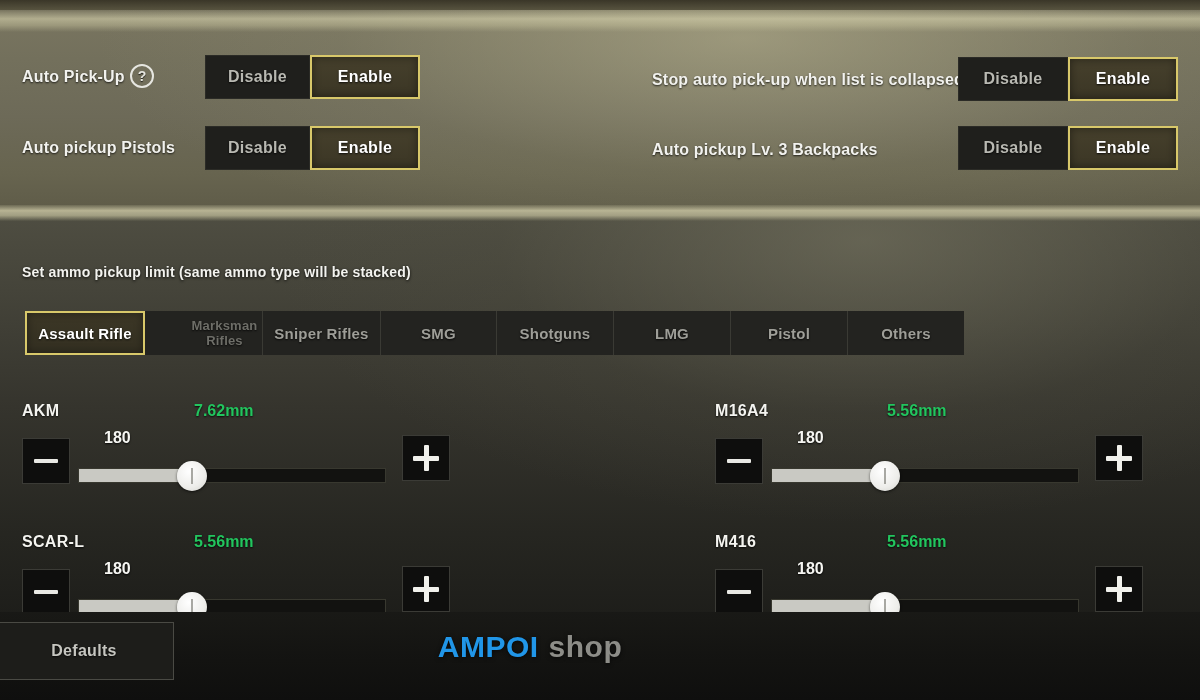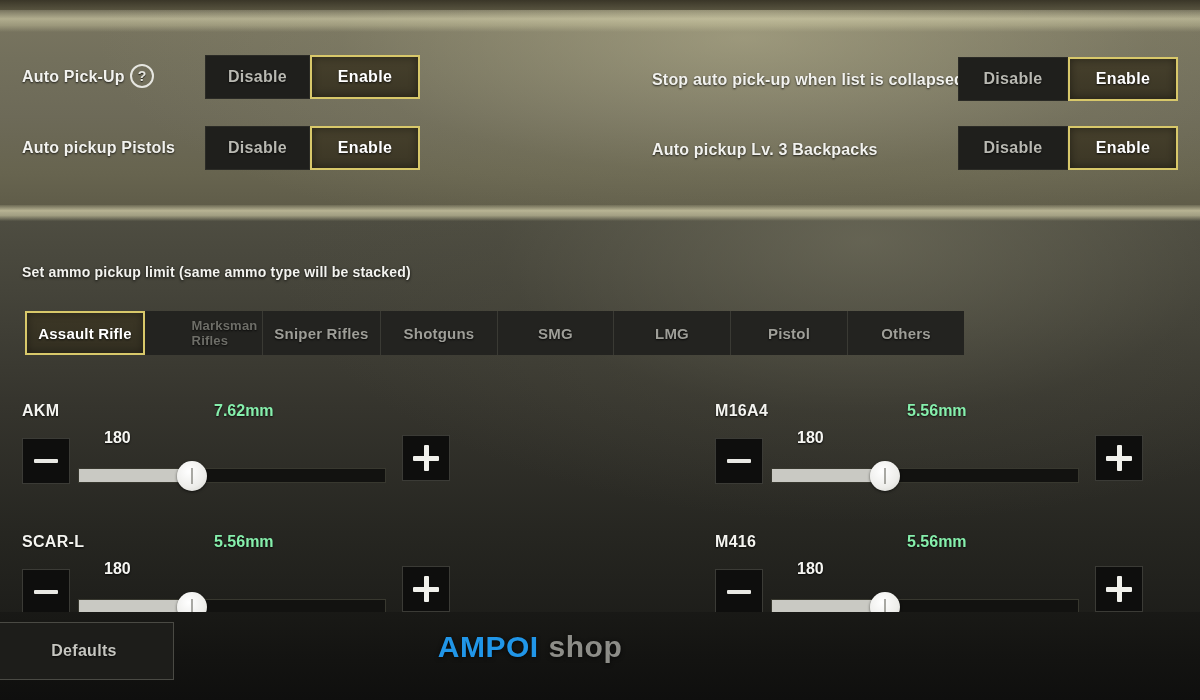--- a/index.html
+++ b/index.html
@@ -146,20 +146,21 @@
     background: #232320;
     color: #9e9e98;
     font-weight: bold;
     font-size: 15px;
     letter-spacing: 0.2px;
     border-right: 1px solid #3a3a34;
     cursor: pointer;
     text-shadow: 0 1px 2px rgba(0,0,0,0.8);
     height: 100%;
     padding: 0 6px;
+    text-align: center;
   }
   .tab.dim { color: #6e6e68; font-size: 13px; }
   .tab.active {
     background: linear-gradient(180deg, #3c3726 0%, #332f21 100%);
     color: #ffffff;
     border: 2px solid #d8c86a;
     border-right: 2px solid #d8c86a;
     box-shadow: inset 0 0 8px rgba(0,0,0,0.4);
   }
 
@@ -173,26 +174,25 @@
     color: #f4f4f0;
     font-weight: bold;
     font-size: 16px;
     letter-spacing: 0.3px;
     text-shadow: 0 1px 2px rgba(0,0,0,0.8);
     white-space: nowrap;
   }
   .weapon-caliber {
     position: absolute;
     left: 172px; top: 0;
-    color: #86efac;
+    color: #22c55e;
     font-weight: bold;
     font-size: 16px;
     text-shadow: 0 1px 2px rgba(0,0,0,0.8);
     white-space: nowrap;
-    margin-left: 20px;
   }
   .step-btn {
     position: absolute;
     width: 48px; height: 46px;
     background: #0e0e0d;
     border: 1px solid #3b3b36;
     cursor: pointer;
     display: flex;
     align-items: center;
     justify-content: center;
@@ -336,22 +336,22 @@
 
   <div class="bottom-panel"></div>
   <div class="panel-divider"></div>
 
   <div class="section-heading">Set ammo pickup limit (same ammo type will be stacked)</div>
 
   <div class="tabs">
     <div class="tab active" style="width:120px;">Assault Rifle</div>
     <div class="tab dim" style="width:118px;padding-left:48px;">Marksman Rifles</div>
     <div class="tab" style="width:118px;">Sniper Rifles</div>
+    <div class="tab" style="width:116px;">SMG</div>
     <div class="tab" style="width:117px;">Shotguns</div>
-    <div class="tab" style="width:116px;">SMG</div>
     <div class="tab" style="width:117px;">LMG</div>
     <div class="tab" style="width:117px;">Pistol</div>
     <div class="tab" style="width:116px; border-right:none;">Others</div>
   </div>
 
   <div class="weapon" style="left:22px; top:402px; width:460px; height:110px;text-align:right;">
     <div class="weapon-name">AKM</div>
     <div class="weapon-caliber">7.62mm</div>
     <div class="step-btn btn-minus" style="left:0px; top:36px;">
       <span class="bar-h"></span>

